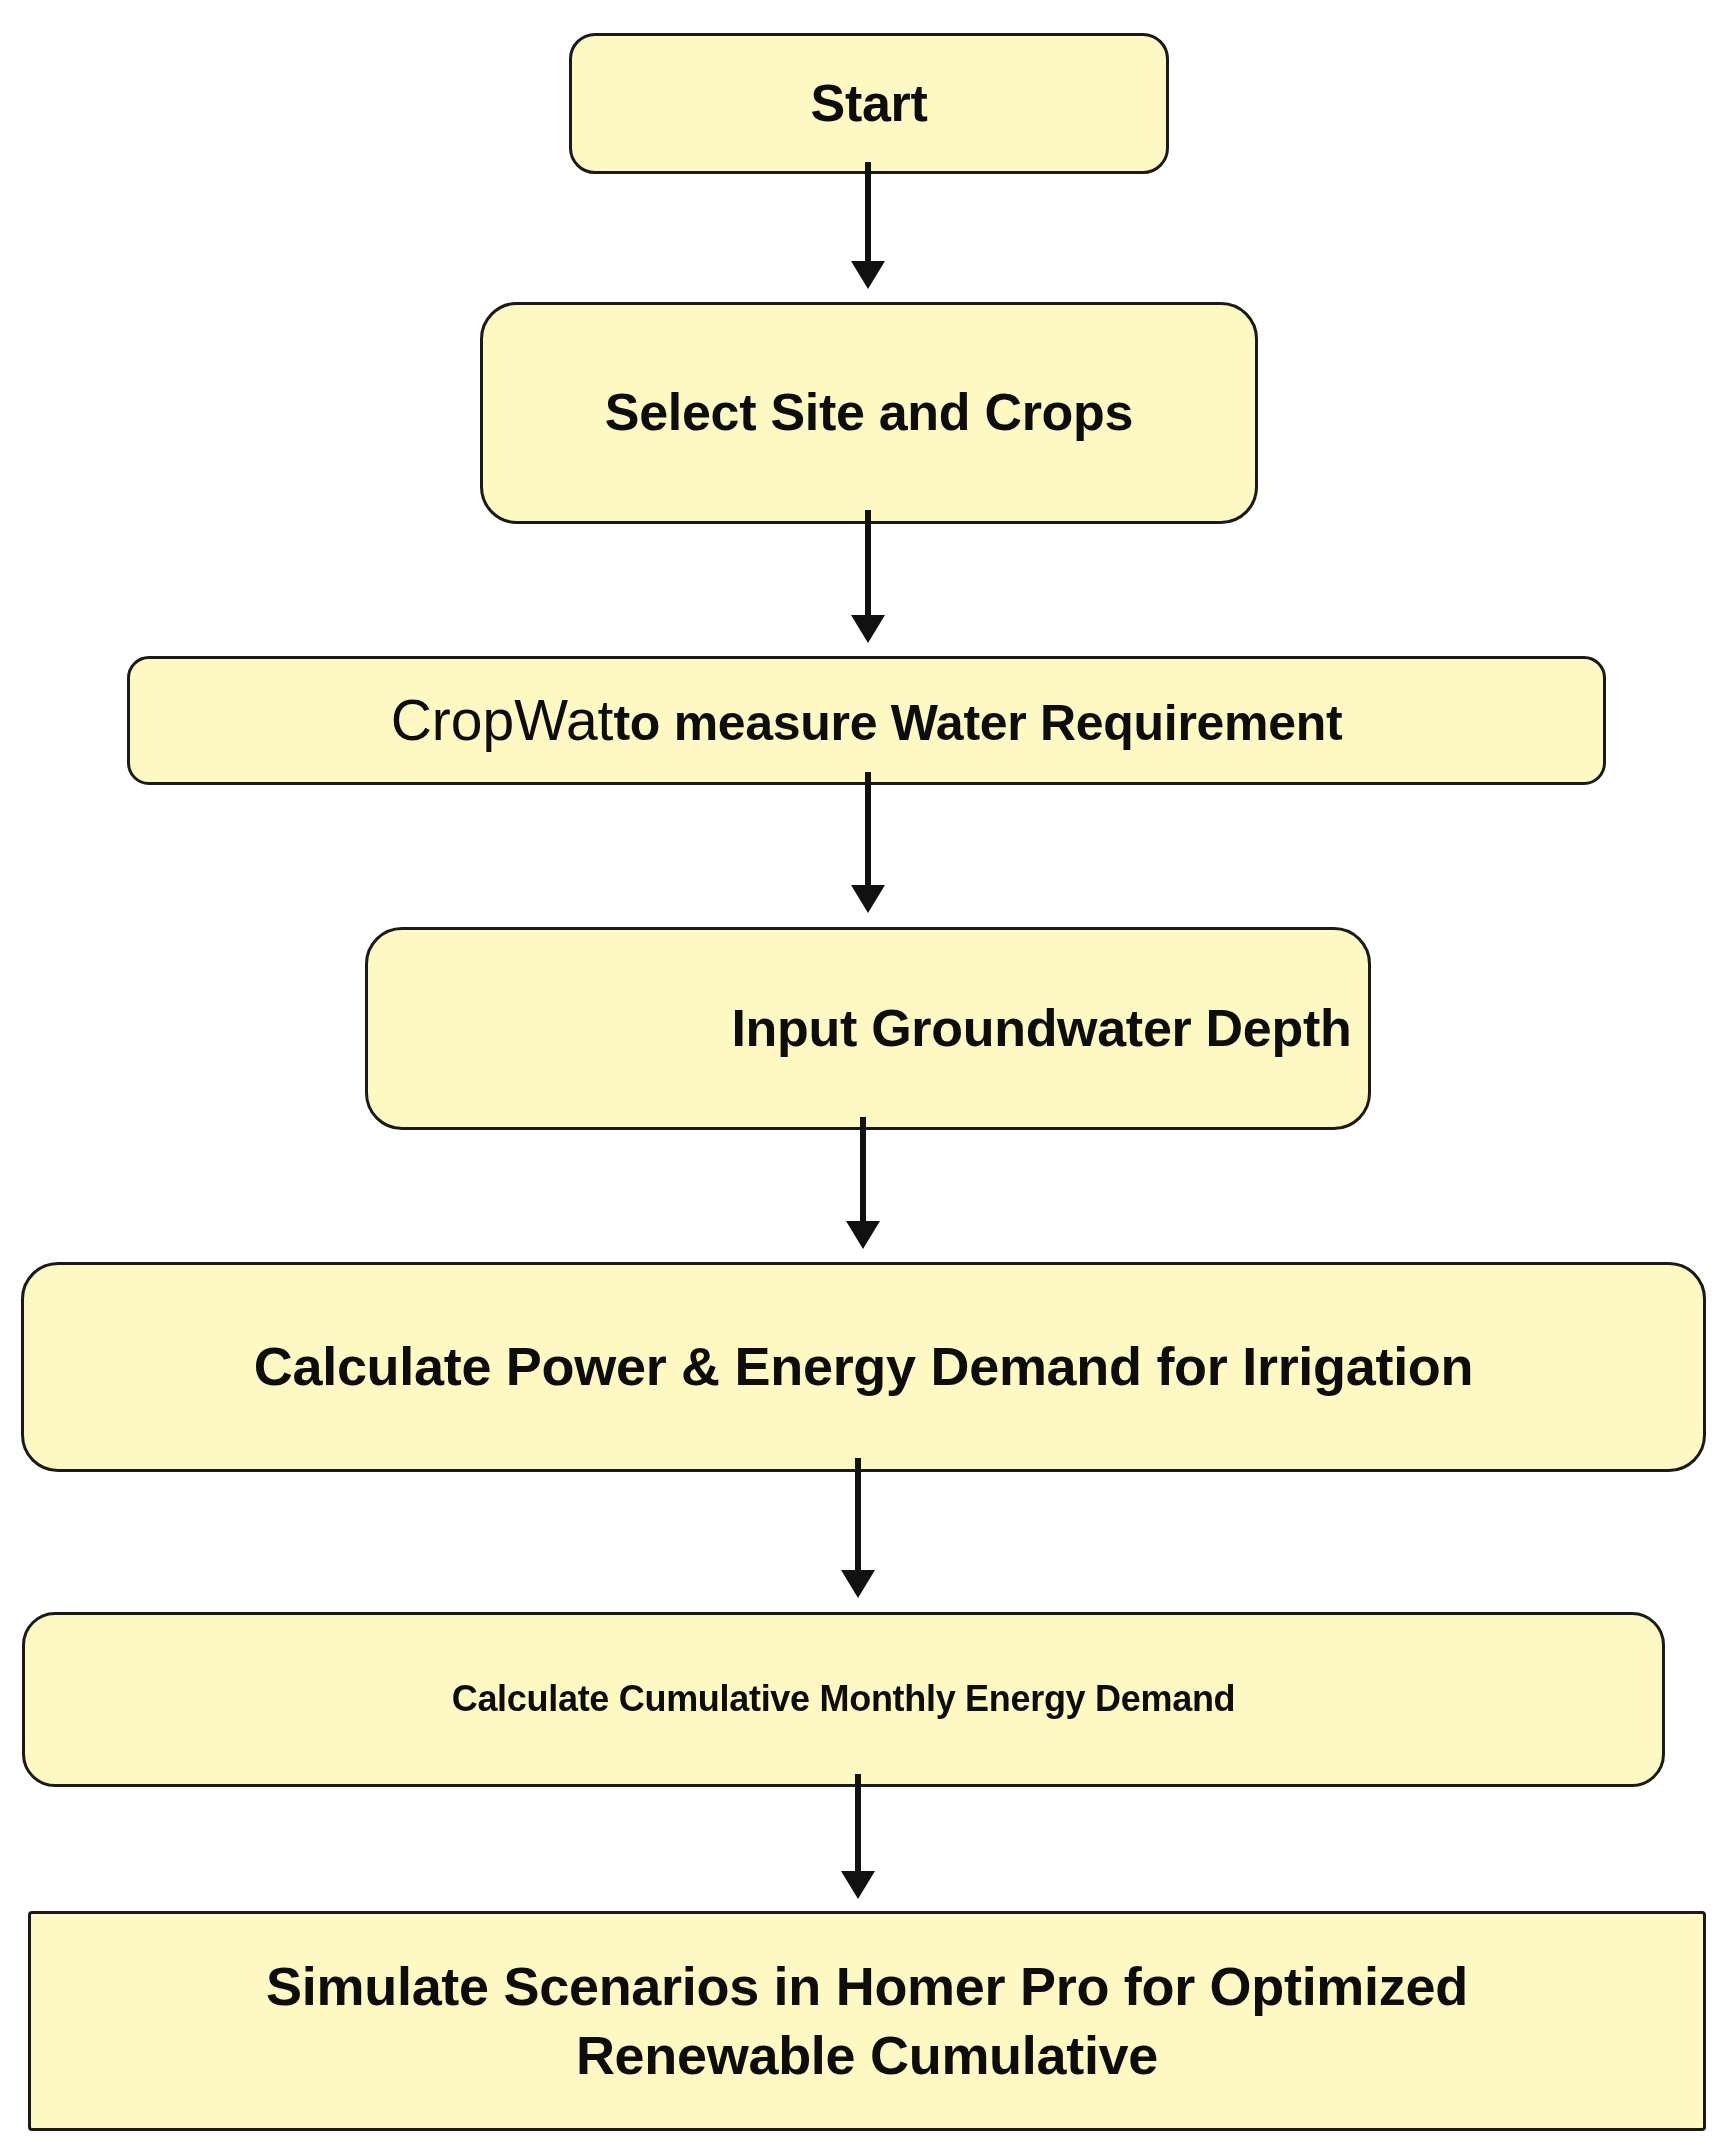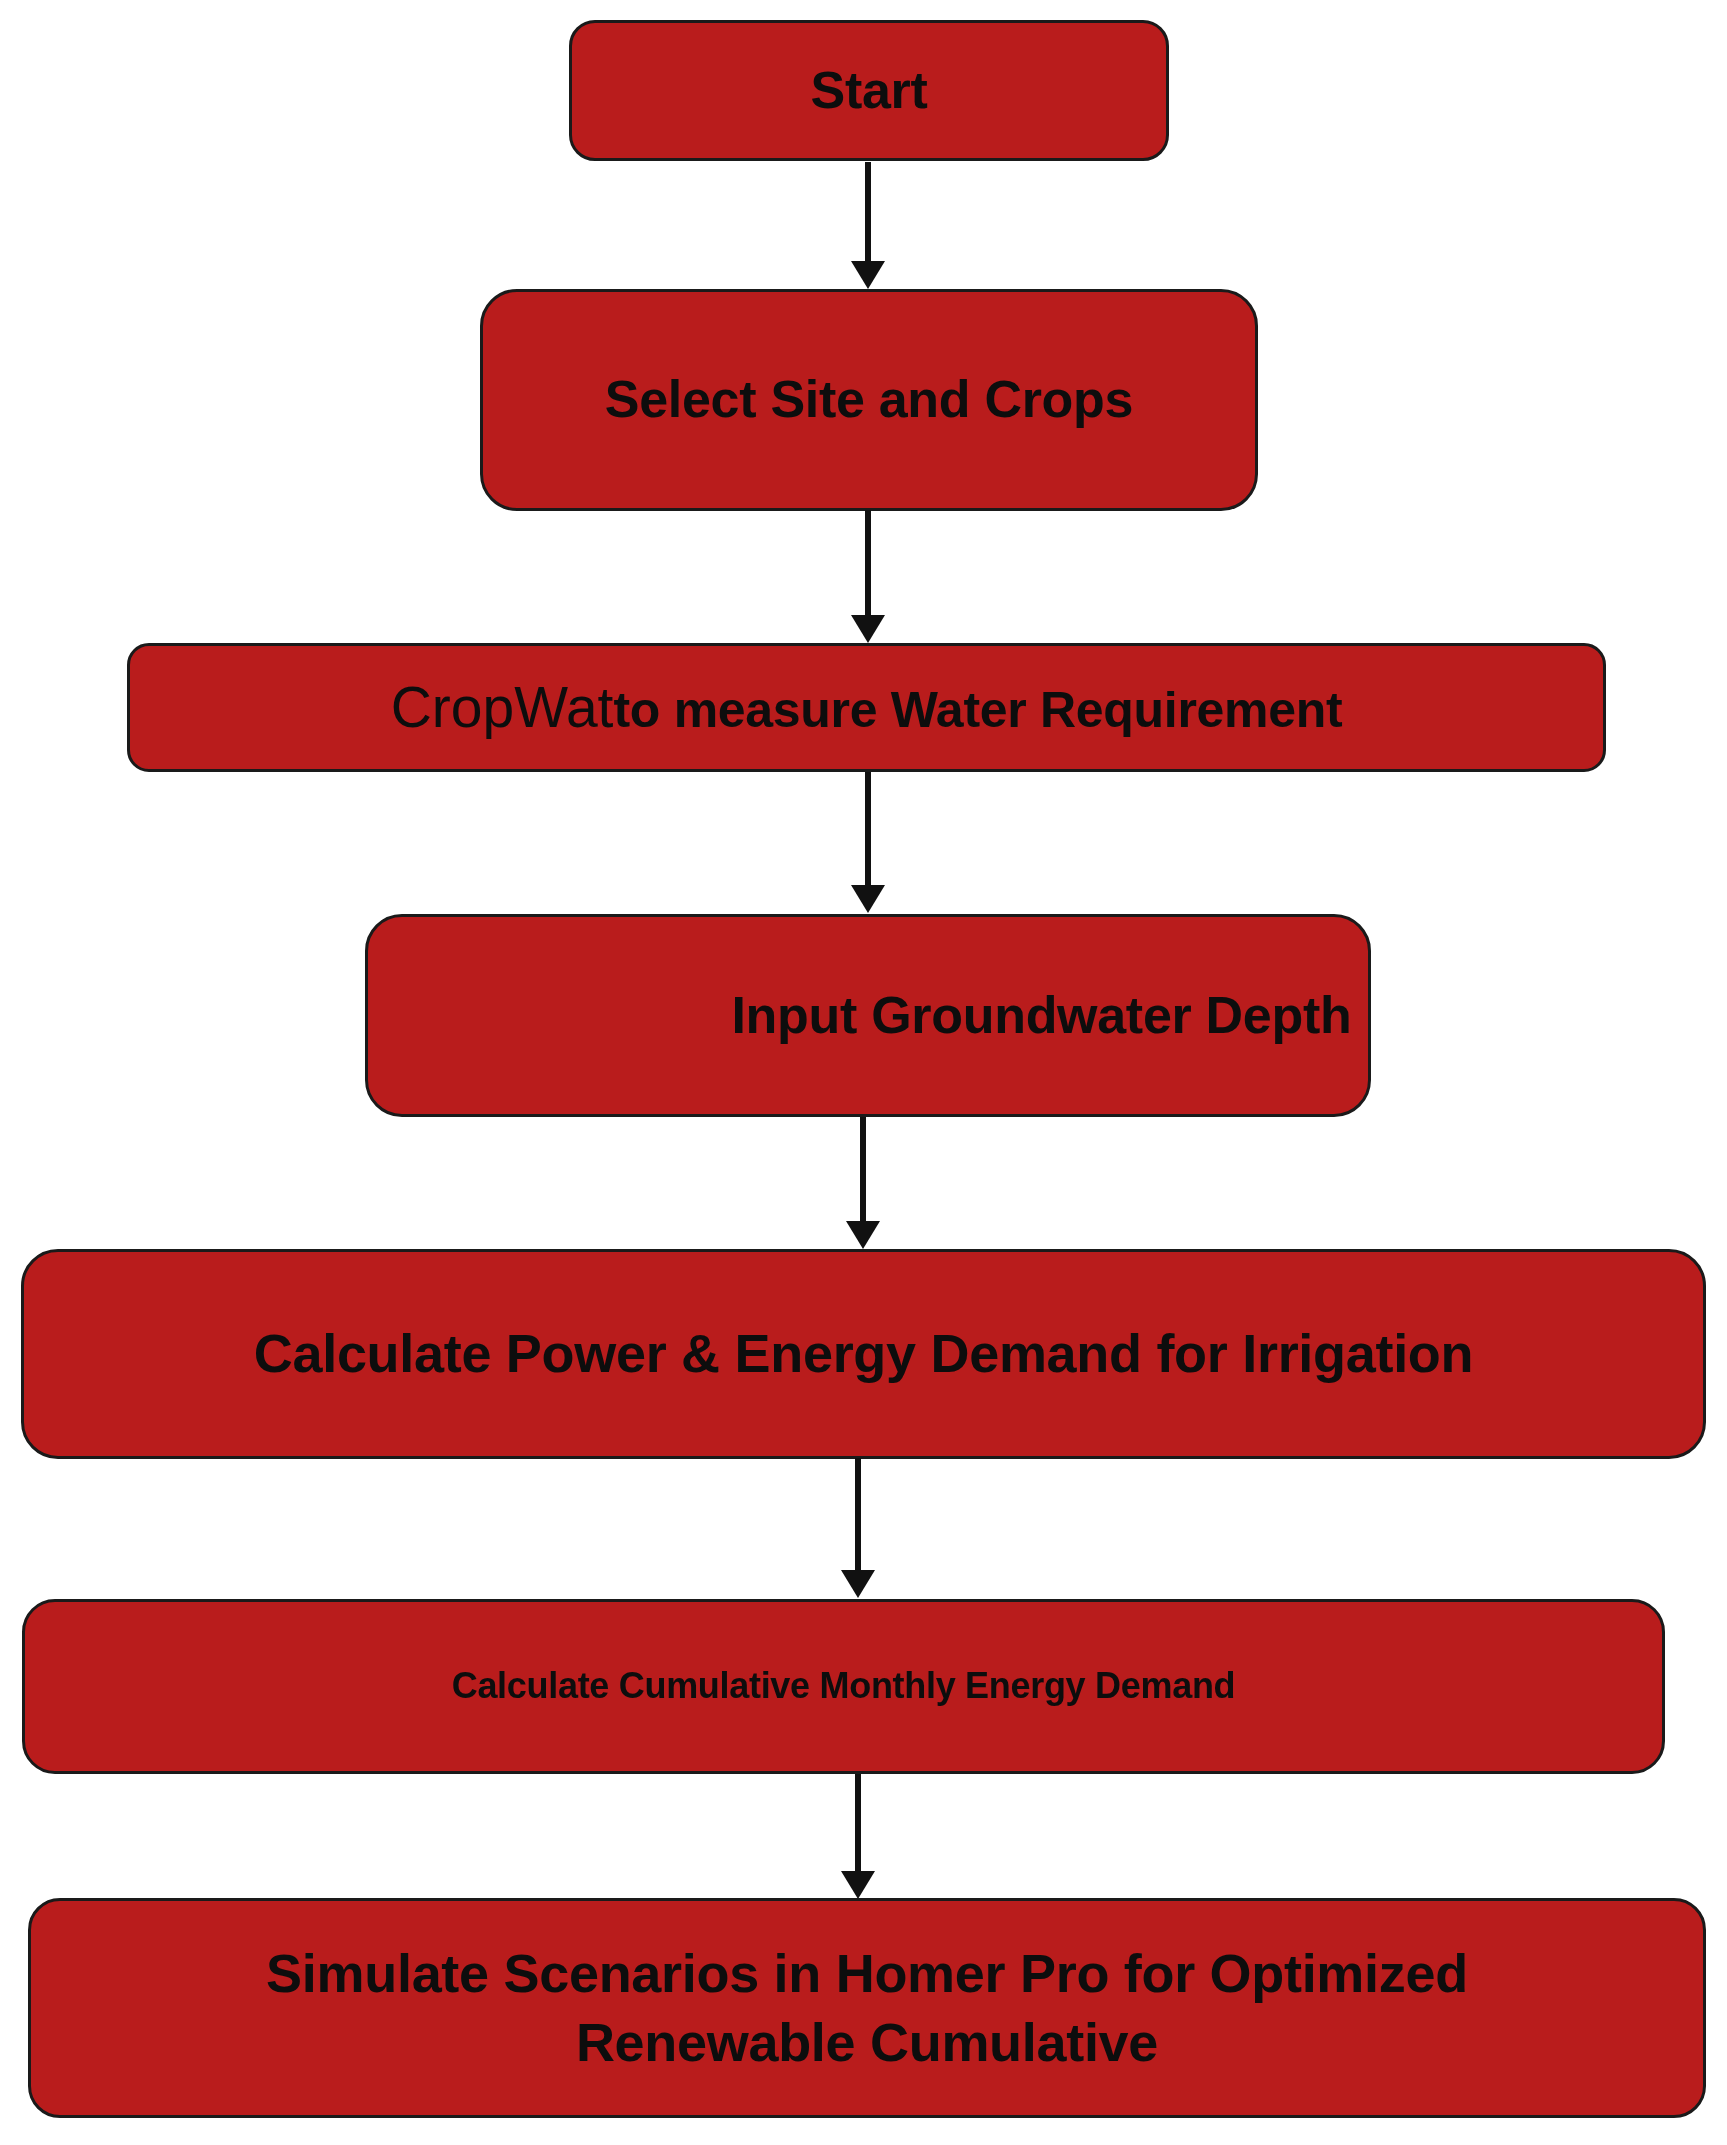--- a/index.html
+++ b/index.html
@@ -15,32 +15,33 @@
     position: relative;
     width: 1728px;
     height: 2146px;
     background: #ffffff;
     overflow: hidden;
   }
 
   .node {
     position: absolute;
     box-sizing: border-box;
-    background: #b91c1c;
+    background: #fef9c3;
     border: 3.7px solid #1a1a1a;
     border-radius: 31px;
     display: flex;
     align-items: center;
     justify-content: center;
     text-align: center;
     color: #0d0d0d;
     font-weight: 700;
     letter-spacing: -0.3px;
     line-height: 1.18;
     padding: 3.7px 16.6px;
+    margin-top: 13px;
   }
 
   .node-label {
     display: block;
     width: 100%;
   }
 
   
   .node--start {
     left: 569px;  top: 20px;
@@ -81,21 +82,21 @@
   }
   .node--cumulative {
     left: 22px;  top: 1599px;
     width: 1643px; height: 175px;
     border-radius: 33px;
     font-size: 36px;
   }
   .node--simulate {
     left: 28px;  top: 1898px;
     width: 1678px; height: 220px;
-    border-radius: 32px;
+    border-radius: 4px;
     font-size: 54px;
     line-height: 1.28;
   }
 
   
   .connector {
     position: absolute;
     width: 0;
   }
   .connector .shaft {

